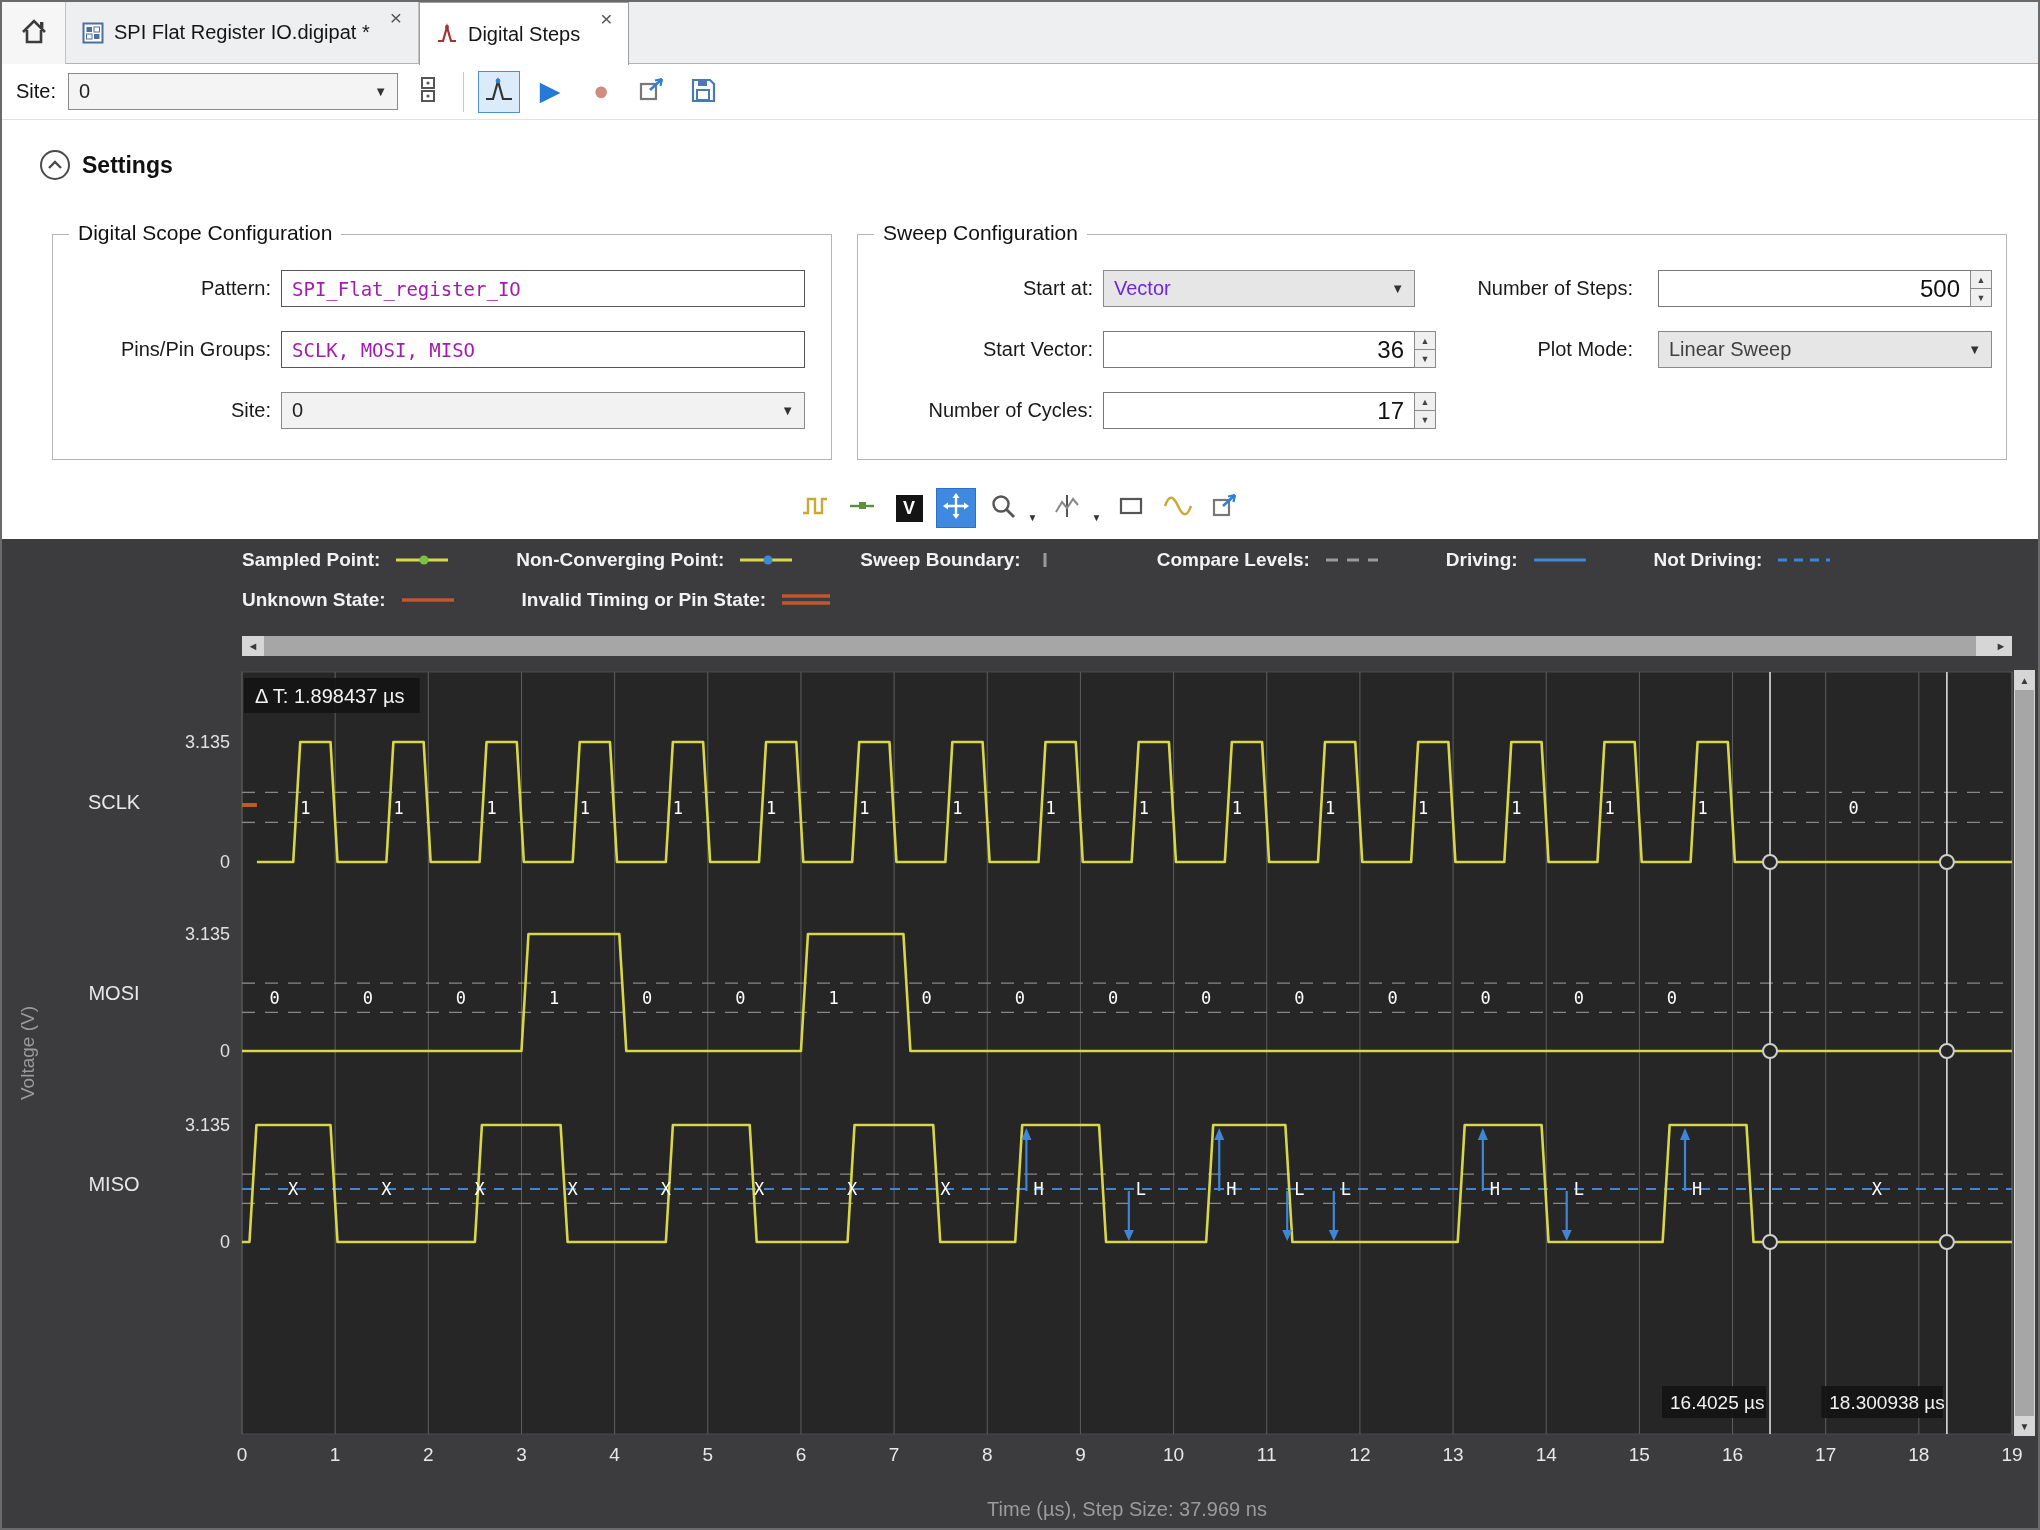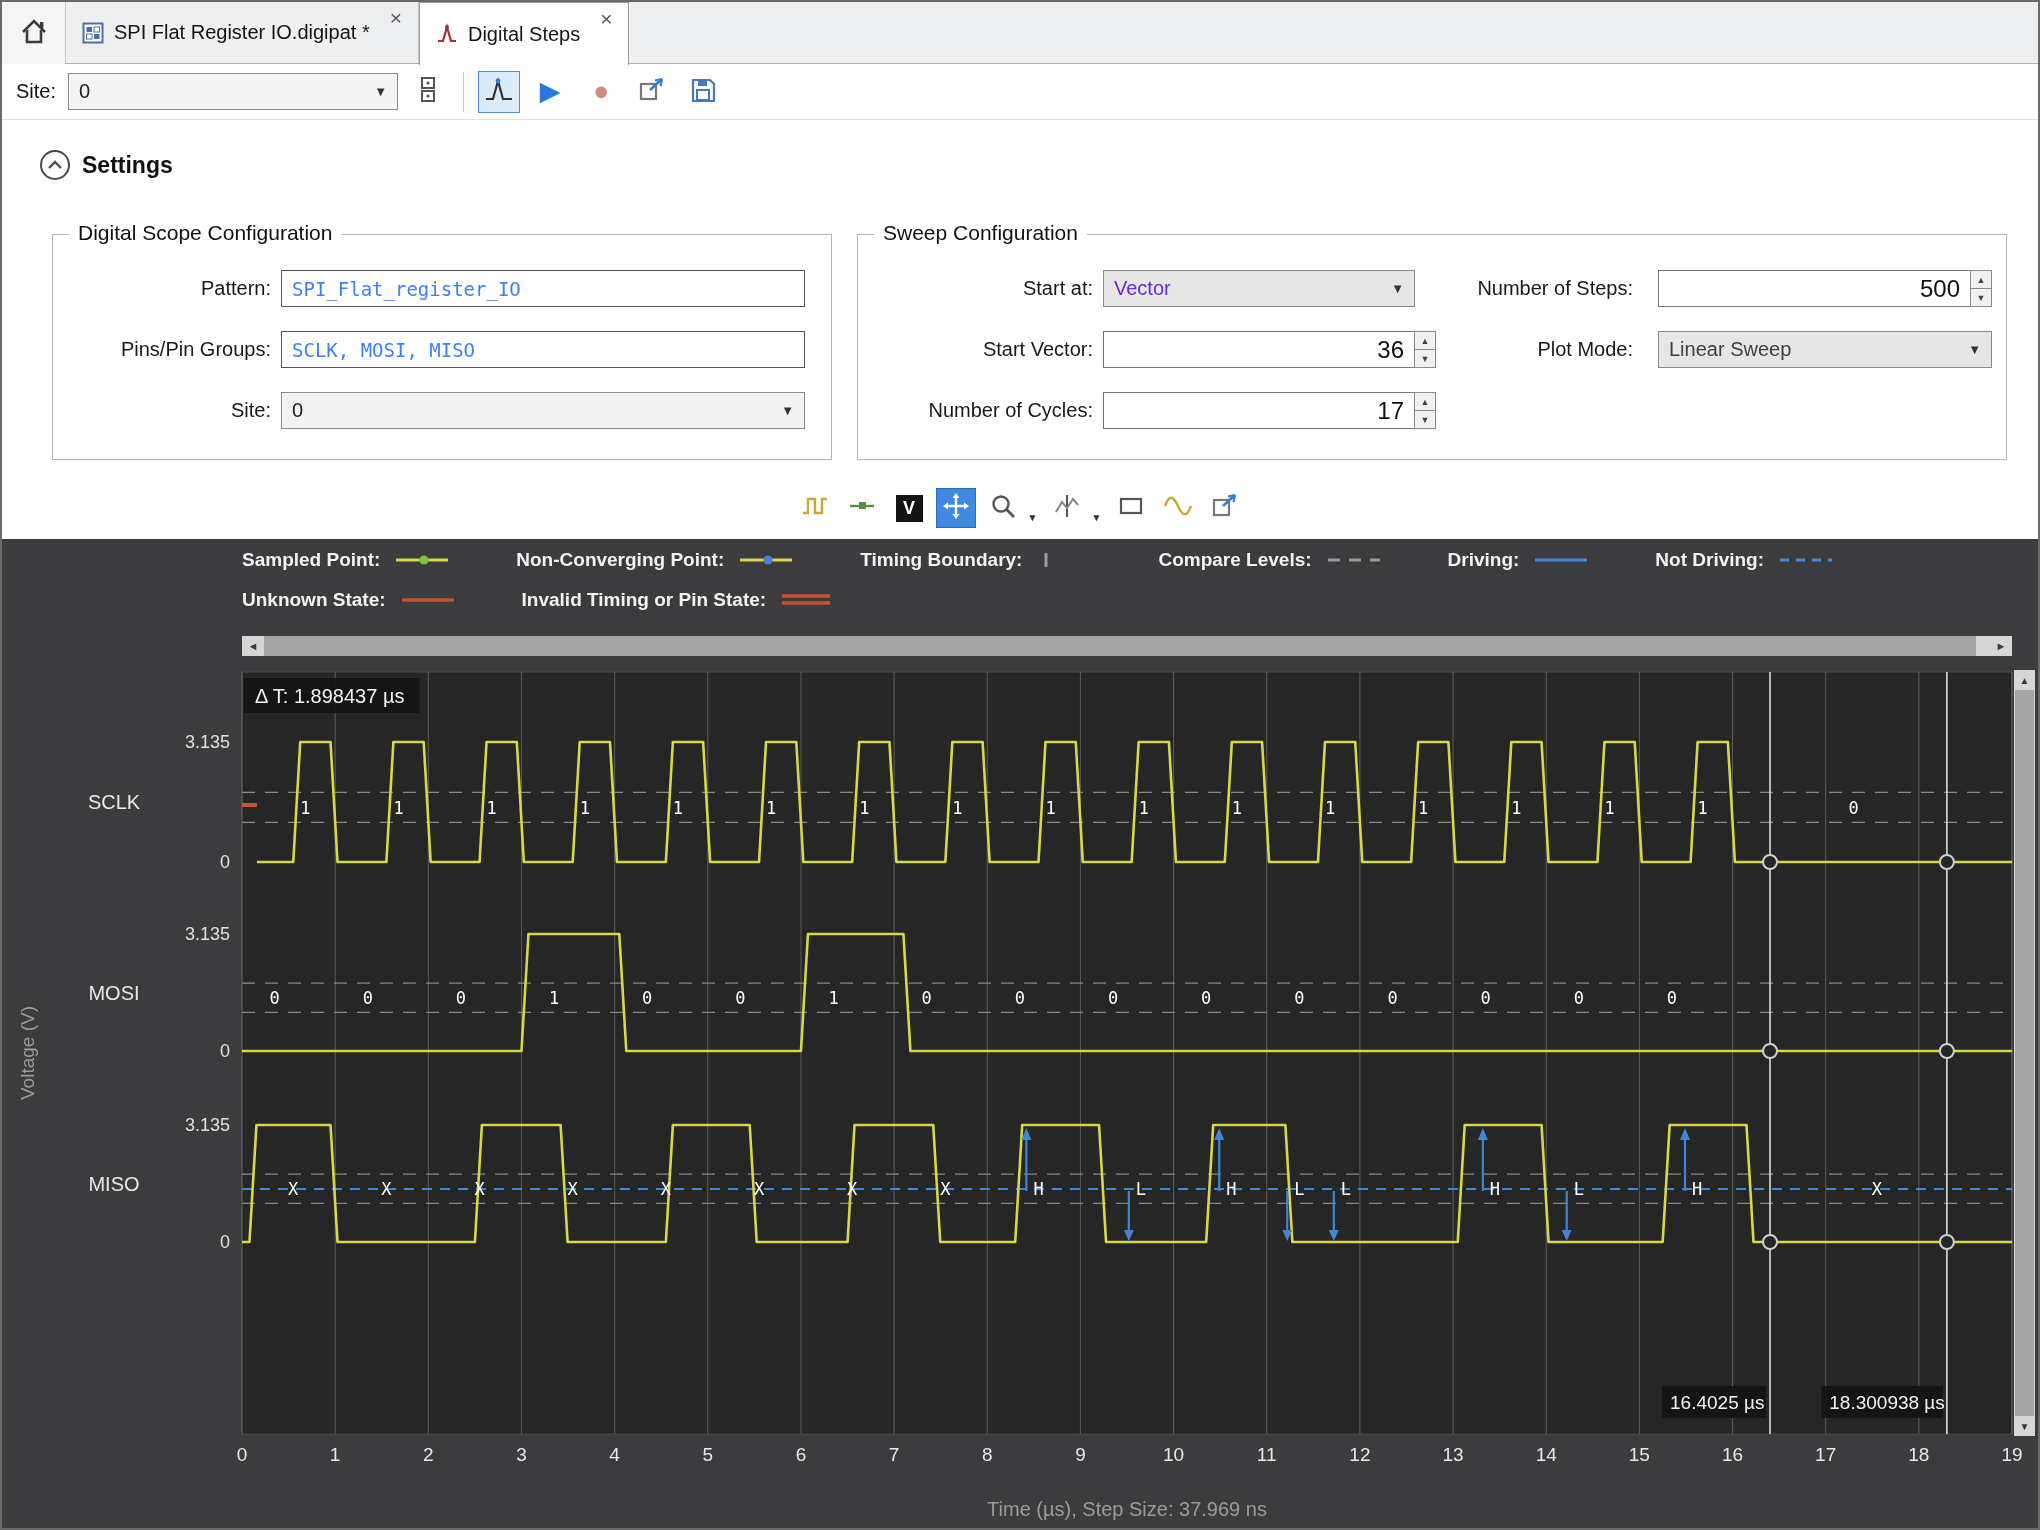--- a/index.html
+++ b/index.html
@@ -23,21 +23,21 @@
   .vsep{width:1px;height:40px;background:#c9c9c9;margin-left:14px;margin-right:5px}
   .play{color:#2779d8;font-size:27px;line-height:1}
   .rec{color:#cf8d80;font-size:27px;line-height:1}
   
   .collapse-btn{position:absolute;left:38px;top:148px;width:30px;height:30px;border:2px solid #4a4a4a;border-radius:50%;display:flex;align-items:center;justify-content:center}
   .settings-title{position:absolute;left:80px;top:150px;font-size:23px;font-weight:bold;color:#111}
   .group{position:absolute;top:232px;height:226px;border:1px solid #b5b5b5}
   .glegend{position:absolute;top:-14px;left:16px;background:#fff;padding:0 9px;font-size:21px;color:#111;white-space:nowrap}
   .flabel{position:absolute;height:37px;line-height:37px;font-size:20px;color:#191919;text-align:right;white-space:nowrap}
   .tfield{position:absolute;height:37px;background:#fff;border:1px solid #555;display:flex;align-items:center;padding:0 10px}
-  .mono{font-family:"DejaVu Sans Mono",monospace;font-size:19px;color:#3b82f6}
+  .mono{font-family:"DejaVu Sans Mono",monospace;font-size:19px;color:#a21caf}
   .nfield{position:absolute;height:37px;background:#fff;border:1px solid #787878;display:flex;align-items:center;justify-content:flex-end;padding:0 10px;font-size:24px;color:#111}
   .cfield{position:absolute;height:37px;display:flex;align-items:center;justify-content:space-between;background:#f2f2f2;border:1px solid #8a8a8a;padding:0 10px;font-size:20px;color:#222}
   .cfield.disabled{background:#e6e6e6}
   .cfield.disabled .val{color:#6d28d9}
   .cfield.darktext .val{color:#404040}
   .spin{position:absolute;width:21px;height:37px;display:flex;flex-direction:column}
   .spin .sb{flex:1;background:#f0f0f0;border:1px solid #8a8a8a;display:flex;align-items:center;justify-content:center;font-size:9px;color:#444;margin-left:-1px}
   .spin .sb:last-child{margin-top:-1px}
   
   .gtb{position:absolute;top:483px;left:0;width:100%;height:46px;display:flex;justify-content:center;align-items:center;gap:7px}
@@ -267,21 +267,21 @@
           </svg>
         </span>
         <span class="litem">
           <span class="llab">Non-Converging Point:</span>
           <svg width="58" height="18" class="lsw">
             <line x1="2" y1="9" x2="54" y2="9" stroke="#d8d74a" stroke-width="3"></line>
             <circle cx="30" cy="9" r="4.5" fill="#3f87d6"></circle>
           </svg>
         </span>
         <span class="litem">
-          <span class="llab">Timing Boundary:</span>
+          <span class="llab">Sweep Boundary:</span>
           <svg width="58" height="18" class="lsw">
             <line x1="10" y1="2" x2="10" y2="16" stroke="#9a9a9a" stroke-width="3"></line>
           </svg>
         </span>
         <span class="litem">
           <span class="llab">Compare Levels:</span>
           <svg width="58" height="18" class="lsw">
             <line x1="2" y1="9" x2="54" y2="9" stroke="#9a9a9a" stroke-width="3" stroke-dasharray="12 9"></line>
           </svg>
         </span>

